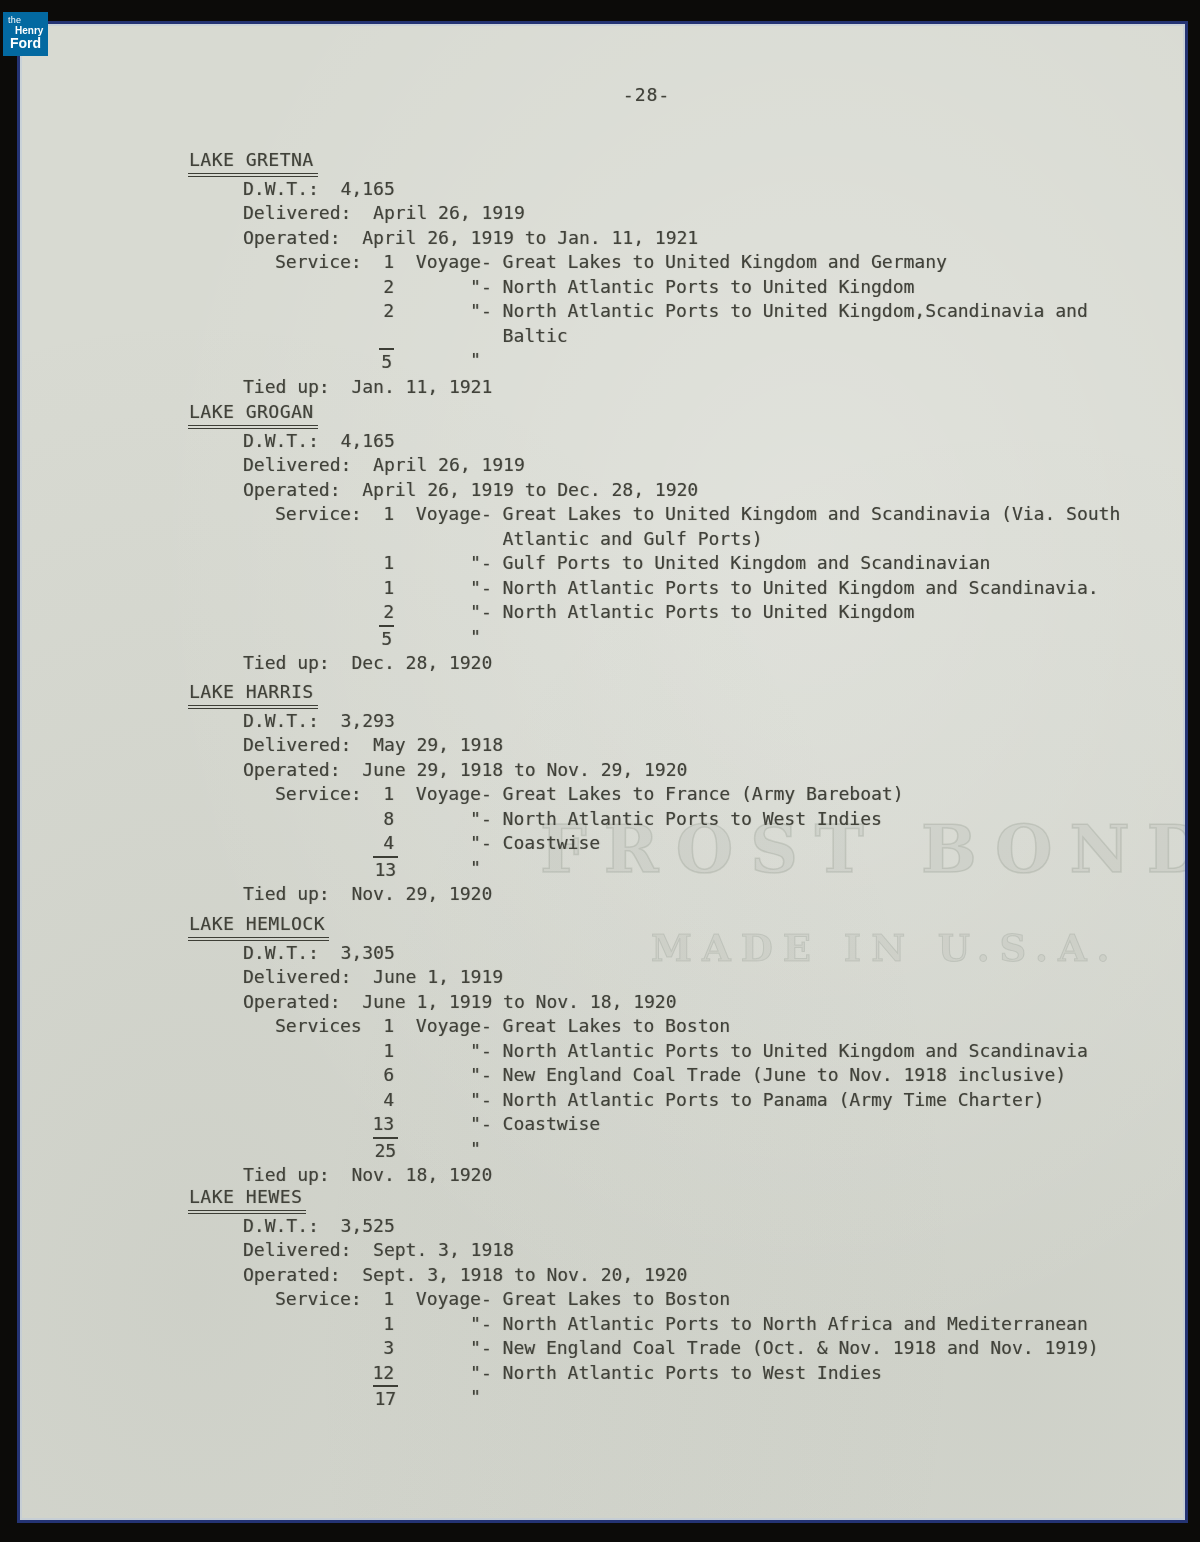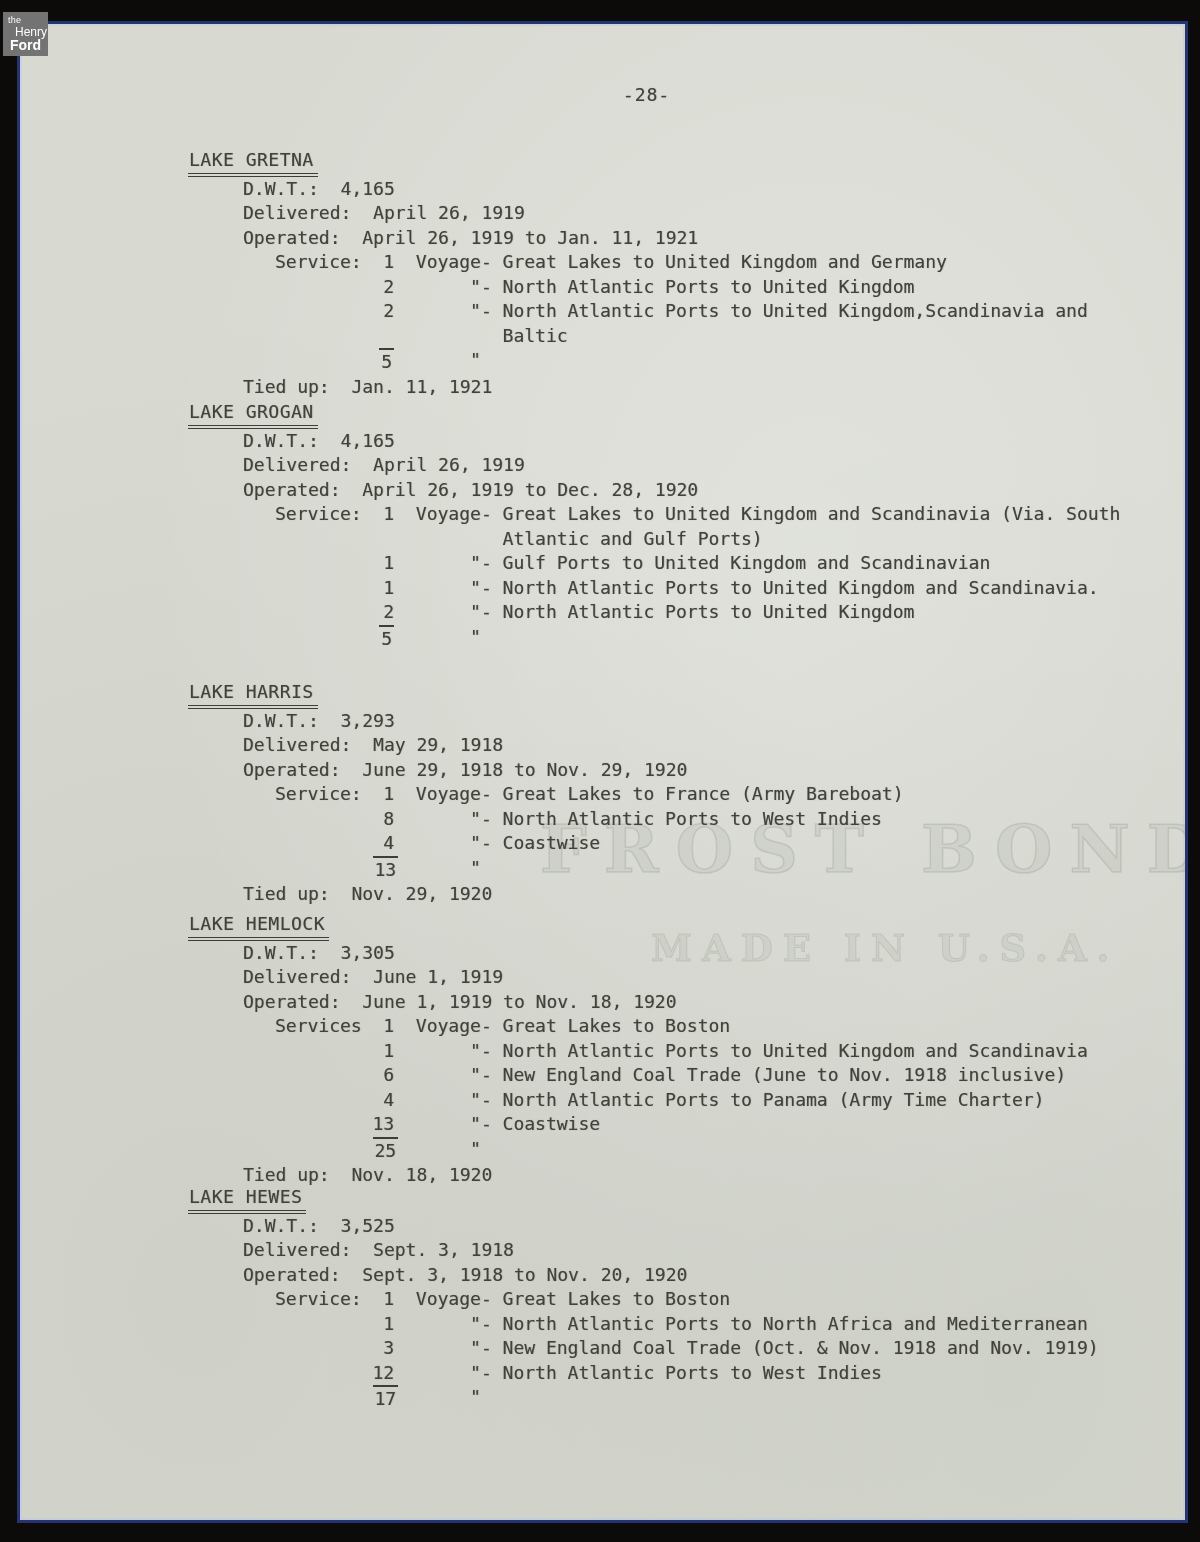--- a/index.html
+++ b/index.html
@@ -21,26 +21,26 @@
     border:3px solid #243373;
     box-shadow:inset 0 0 0 2px rgba(185,200,224,0.45);
     overflow:hidden;
   }
   .paper *{color:#41423a;}
   .txt{text-shadow:0.4px 0.4px 0.8px rgba(62,63,54,0.45);}
 
   
   .logo{
     position:absolute;left:3px;top:12px;width:45px;height:44px;
-    background:#737373;z-index:6;
+    background:#0369a1;z-index:6;
     font-family:"Liberation Sans", sans-serif;color:#ffffff;
     line-height:1;overflow:hidden;
   }
   .logo .l1{font-size:9px;font-weight:400;margin:4px 0 0 5px;letter-spacing:0.2px;}
-  .logo .l2{font-size:12px;font-weight:400;margin:1px 0 0 12px;}
+  .logo .l2{font-size:10px;font-weight:700;margin:1px 0 0 12px;}
   .logo .l3{font-size:14px;font-weight:700;margin:0 0 0 7px;}
   .logo div{color:#ffffff;}
 
   .pageno{
     position:absolute;top:60px;left:44px;width:100%;
     text-align:center;font-size:18px;letter-spacing:1px;
   }
 
   .ship{
     position:absolute;left:168px;width:1000px;
@@ -140,20 +140,21 @@
       <span class="cnt">2</span>
       <span class="unit">"</span>
       <span class="route">- North Atlantic Ports to United Kingdom</span>
     </div>
     <div class="svc total">
       <span></span>
       <span class="cnt"><span>5</span></span>
       <span class="unit">"</span>
       <span></span>
     </div>
+    <div class="detail"><span>Tied up:</span><span class="gap"></span><span>Dec. 28, 1920</span></div>
   </section>
 
   <section class="ship txt" style="top:656px">
     <div><span class="ship-name">LAKE HARRIS</span></div>
     <div class="detail"><span>D.W.T.:</span><span class="gap"></span><span>3,293</span></div>
     <div class="detail"><span>Delivered:</span><span class="gap"></span><span>May 29, 1918</span></div>
     <div class="detail"><span>Operated:</span><span class="gap"></span><span>June 29, 1918 to Nov. 29, 1920</span></div>
     <div class="svc">
       <span>Service:</span>
       <span class="cnt">1</span>

